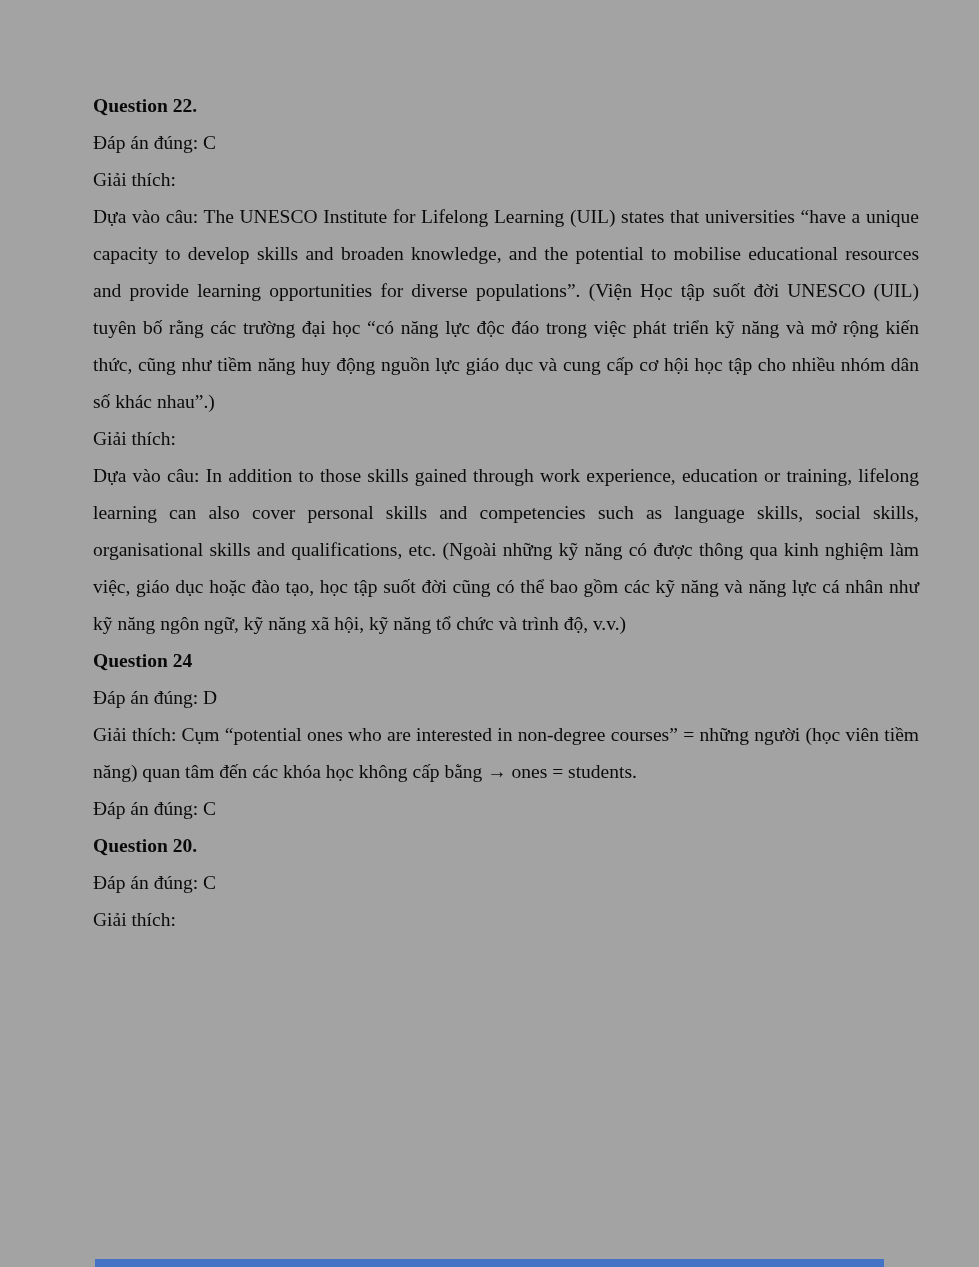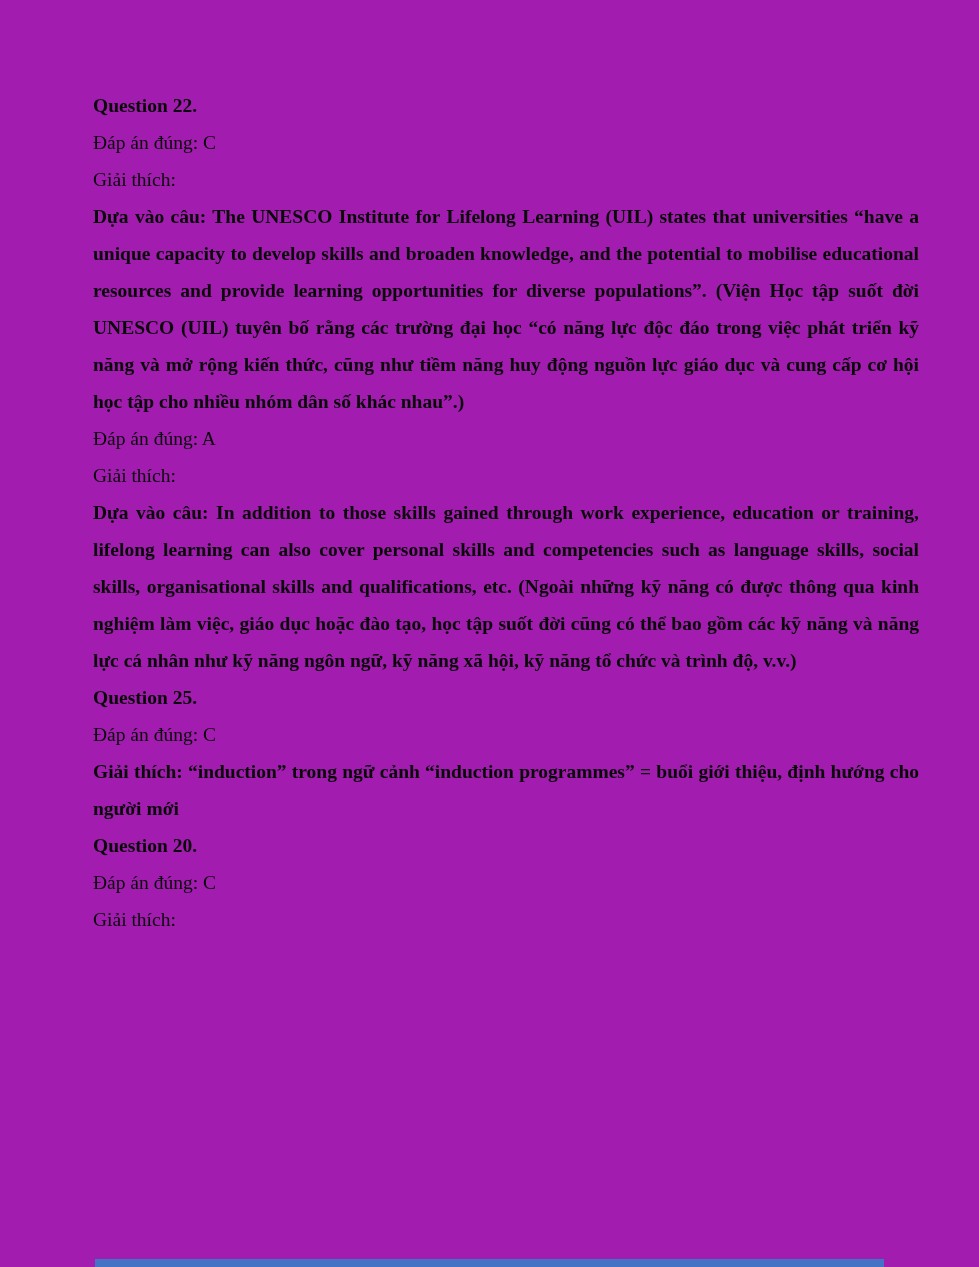--- a/index.html
+++ b/index.html
@@ -5,40 +5,39 @@
   html, body {
     margin: 0;
     padding: 0;
     background: #ffffff;
   }
   .page {
     position: relative;
     width: 979px;
     height: 1267px;
     margin: 0 auto;
-    background: #a21caf;
+    background: #a3a3a3;
     box-sizing: border-box;
     padding: 87px 60px 0 93px;
     font-family: "Liberation Serif", "DejaVu Serif", serif;
     font-size: 19.5px;
     line-height: 37px;
     color: #0a0a0a;
     overflow: hidden;
   }
   .page p {
     margin: 0;
     padding: 0;
   }
   .q-title {
     font-weight: bold;
   }
   .q-body {
     text-align: justify;
     text-justify: inter-word;
-    font-weight: bold;
   }
   .bottom-bar {
     position: absolute;
     left: 95px;
     bottom: 0;
     width: 789px;
     height: 8px;
   }
 </style>
 </head>
@@ -47,30 +46,32 @@
 <div class="page">
 
   <section>
     <p class="q-title">Question 22.</p>
     <p>Đáp án đúng: C</p>
     <p>Giải thích:</p>
     <p class="q-body">Dựa vào câu: The UNESCO Institute for Lifelong Learning (UIL) states that universities “have a unique capacity to develop skills and broaden knowledge, and the potential to mobilise educational resources and provide learning opportunities for diverse populations”. (Viện Học tập suốt đời UNESCO (UIL) tuyên bố rằng các trường đại học “có năng lực độc đáo trong việc phát triển kỹ năng và mở rộng kiến thức, cũng như tiềm năng huy động nguồn lực giáo dục và cung cấp cơ hội học tập cho nhiều nhóm dân số khác nhau”.)</p>
   </section>
 
   <section>
-    <p>Đáp án đúng: A</p>
     <p>Giải thích:</p>
     <p class="q-body">Dựa vào câu: In addition to those skills gained through work experience, education or training, lifelong learning can also cover personal skills and competencies such as language skills, social skills, organisational skills and qualifications, etc. (Ngoài những kỹ năng có được thông qua kinh nghiệm làm việc, giáo dục hoặc đào tạo, học tập suốt đời cũng có thể bao gồm các kỹ năng và năng lực cá nhân như kỹ năng ngôn ngữ, kỹ năng xã hội, kỹ năng tổ chức và trình độ, v.v.)</p>
   </section>
 
+  <section>
+    <p class="q-title">Question 24</p>
+    <p>Đáp án đúng: D</p>
+    <p class="q-body">Giải thích: Cụm “potential ones who are interested in non-degree courses” = những người (học viên tiềm năng) quan tâm đến các khóa học không cấp bằng → ones = students.</p>
+  </section>
 
   <section>
-    <p class="q-title">Question 25.</p>
     <p>Đáp án đúng: C</p>
-    <p class="q-body">Giải thích: “induction” trong ngữ cảnh “induction programmes” = buổi giới thiệu, định hướng cho người mới</p>
   </section>
 
   <section>
     <p class="q-title">Question 20.</p>
     <p>Đáp án đúng: C</p>
     <p>Giải thích:</p>
   </section>
 
   <div class="bottom-bar" style="background: rgb(68, 114, 196);"></div>
 

